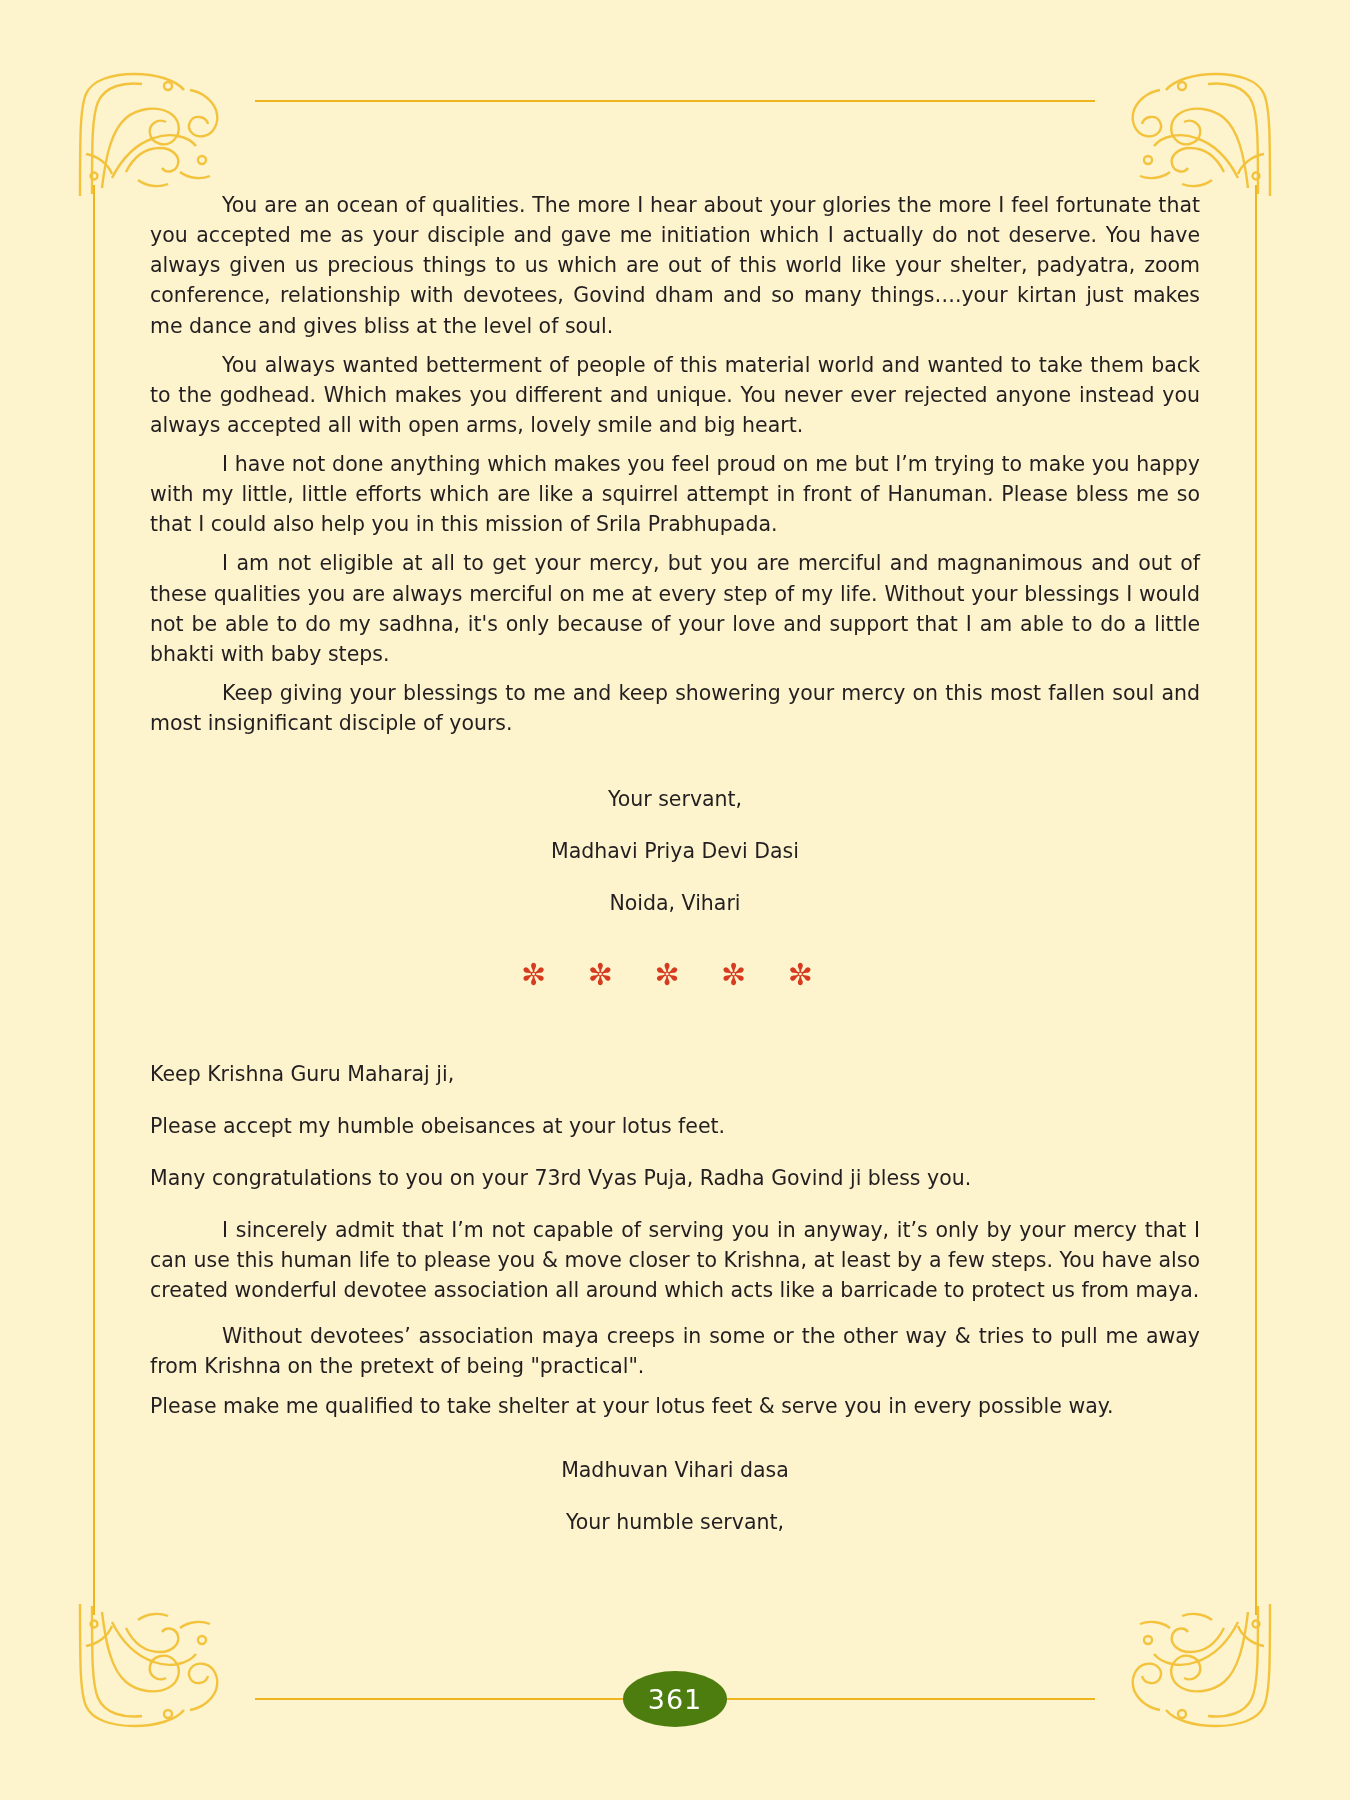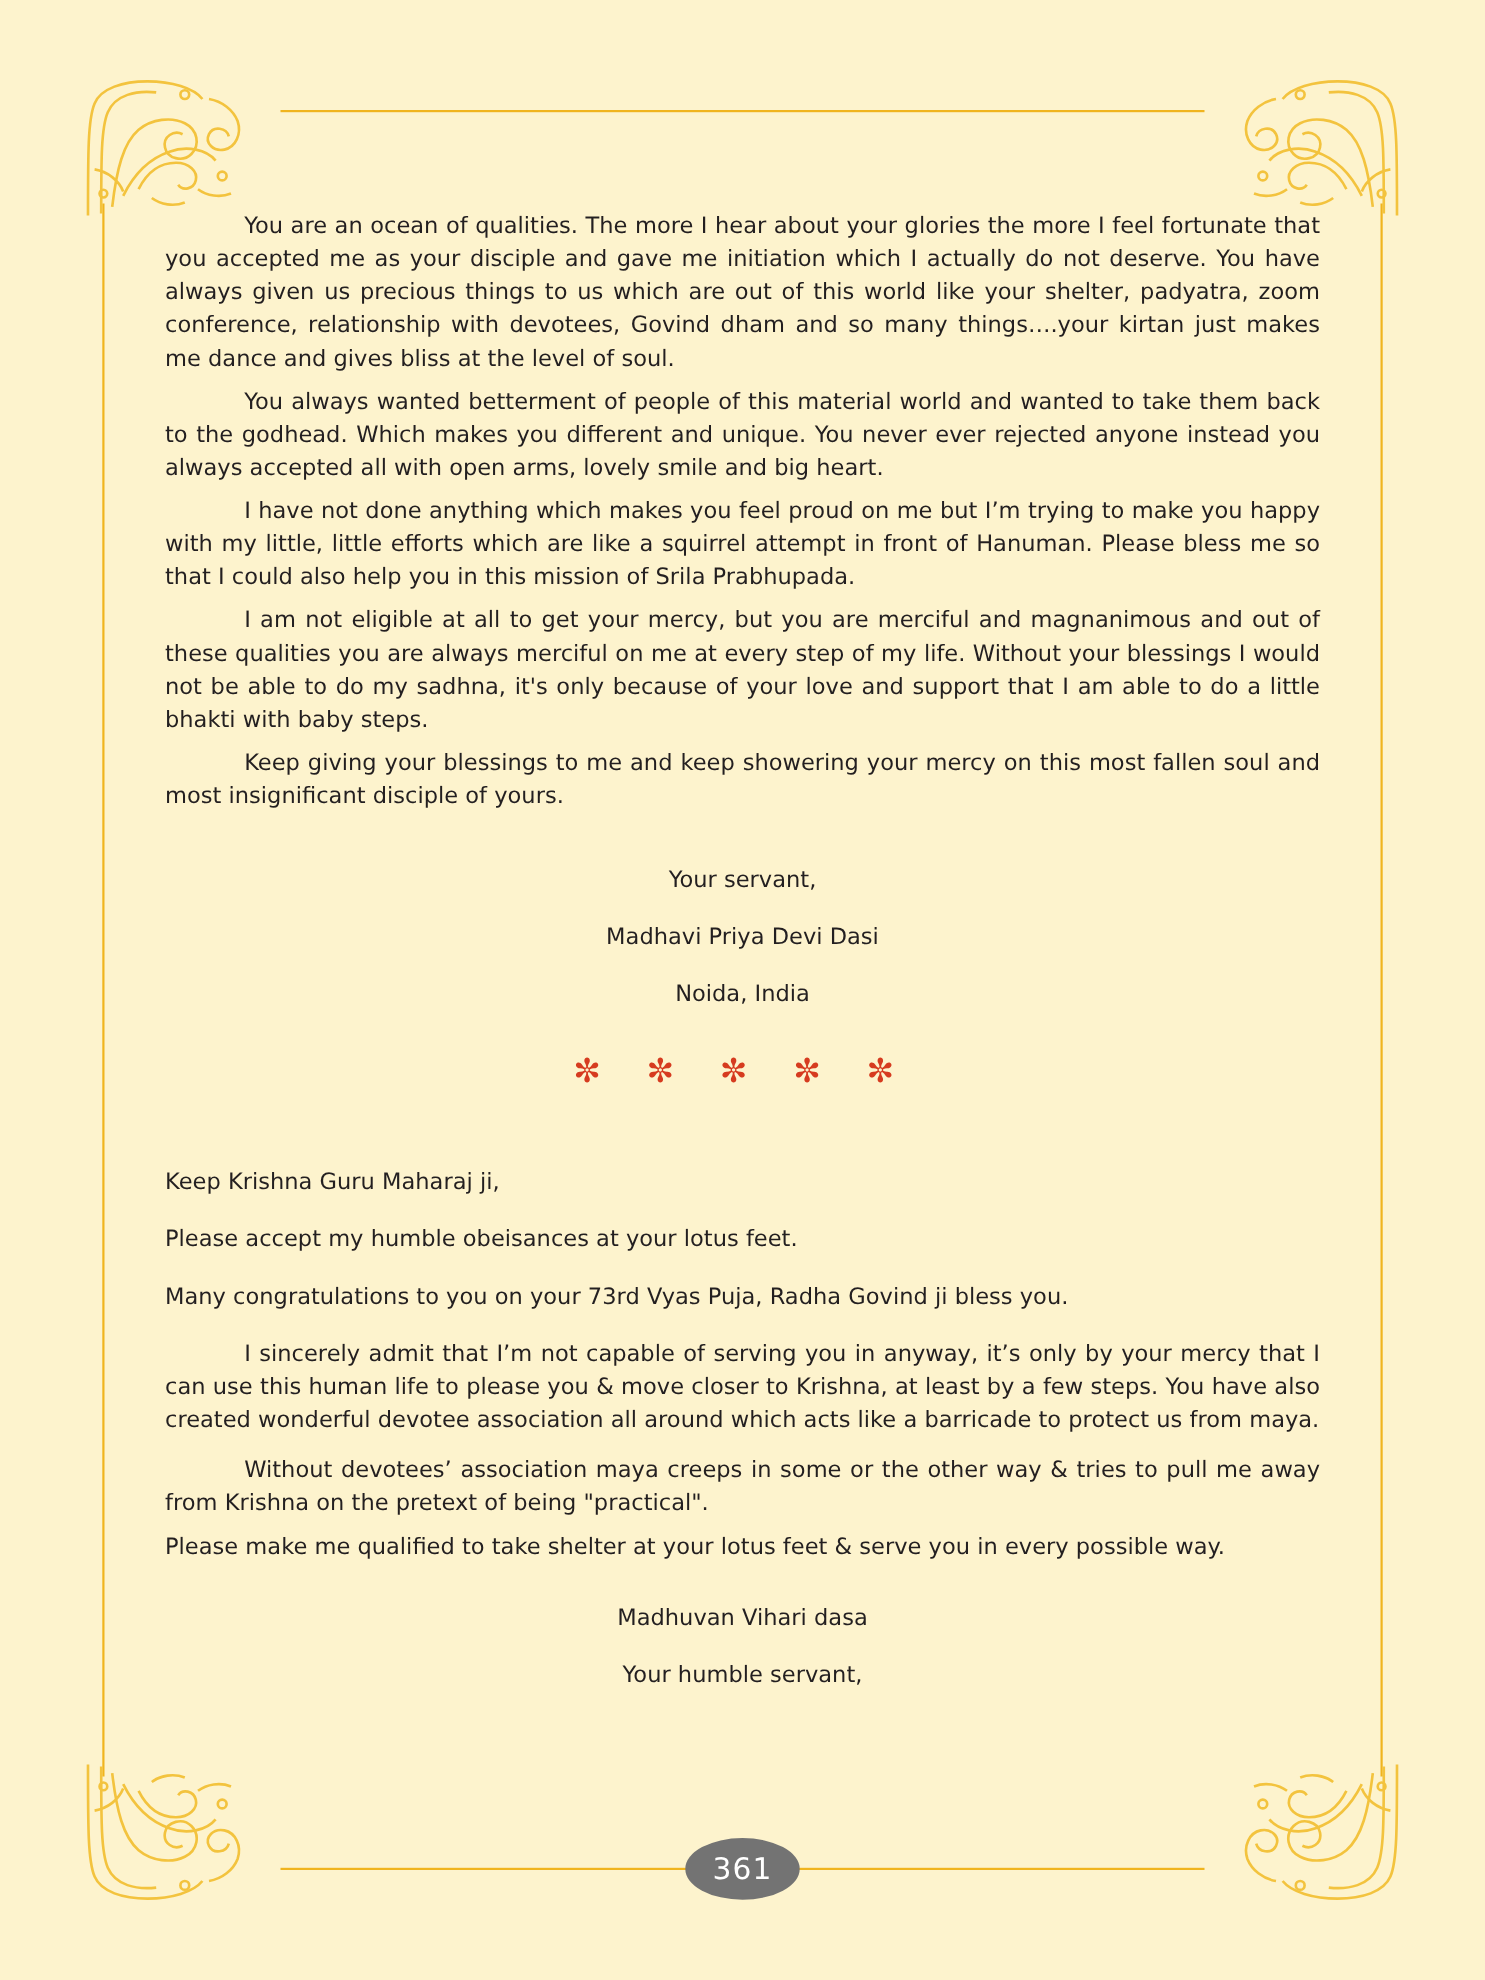--- a/index.html
+++ b/index.html
@@ -98,21 +98,21 @@
 
   
   .page-number {
     position: absolute;
     left: 50%;
     transform: translateX(-50%);
     bottom: 73px;
     width: 104px;
     height: 56px;
     border-radius: 50%;
-    background: #737373;
+    background: #4d7c0f;
     color: #fff;
     display: flex;
     align-items: center;
     justify-content: center;
     font-size: 27px;
     font-family: "DejaVu Sans", sans-serif;
     letter-spacing: 1px;
   }
 </style>
 </head>
@@ -195,21 +195,21 @@
     <div class="letter1">
       <p class="para">You are an ocean of qualities. The more I hear about your glories the more I feel fortunate that you accepted me as your disciple and gave me initiation which I actually do not deserve. You have always given us precious things to us which are out of this world like your shelter, padyatra, zoom conference, relationship with devotees, Govind dham and so many things….your kirtan just makes me dance and gives bliss at the level of soul.</p>
       <p class="para">You always wanted betterment of people of this material world and wanted to take them back to the godhead. Which makes you different and unique. You never ever rejected anyone instead you always accepted all with open arms, lovely smile and big heart.</p>
       <p class="para">I have not done anything which makes you feel proud on me but I’m trying to make you happy with my little, little efforts which are like a squirrel attempt in front of Hanuman. Please bless me so that I could also help you in this mission of Srila Prabhupada.</p>
       <p class="para">I am not eligible at all to get your mercy, but you are merciful and magnanimous and out of these qualities you are always merciful on me at every step of my life. Without your blessings I would not be able to do my sadhna, it's only because of your love and support that I am able to do a little bhakti with baby steps.</p>
       <p class="para">Keep giving your blessings to me and keep showering your mercy on this most fallen soul and most insignificant disciple of yours.</p>
 
       <div class="sign-block">
         <p class="sign-line">Your servant,</p>
         <p class="sign-line">Madhavi Priya Devi Dasi</p>
-        <p class="sign-line">Noida, India</p>
+        <p class="sign-line">Noida, Vihari</p>
       </div>
     </div>
 
     <div class="stars">✼ ✼ ✼ ✼ ✼</div>
 
     <div class="gap-large"></div>
 
     <div class="letter2">
       <p class="flush">Keep Krishna Guru Maharaj ji,</p>
       <p class="flush">Please accept my humble obeisances at your lotus feet.</p>

